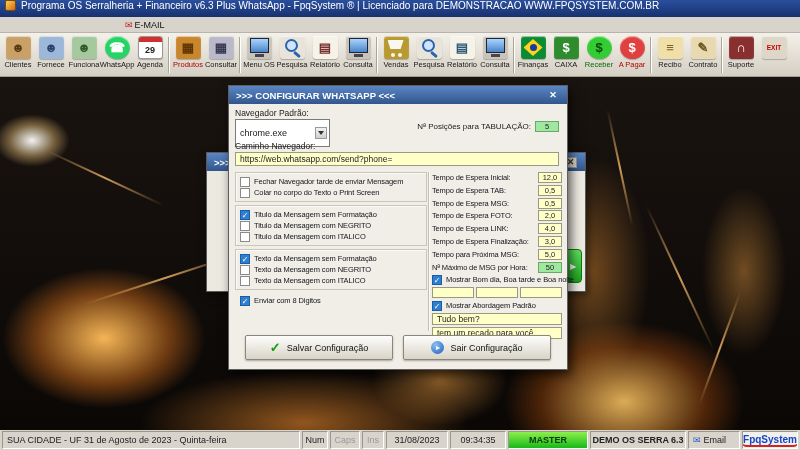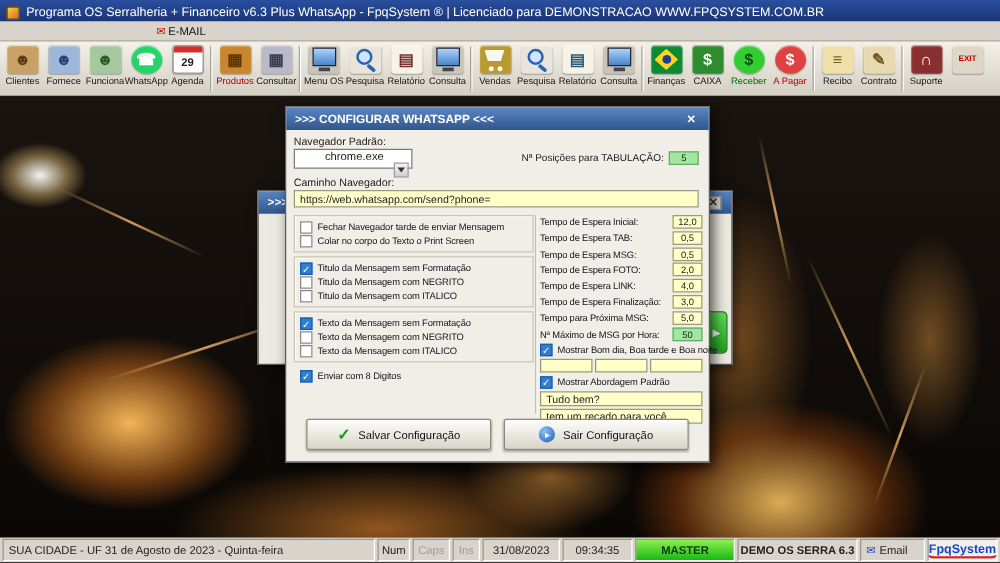--- a/index.html
+++ b/index.html
@@ -1,21 +1,21 @@
 <!DOCTYPE html>
 <html><head>
 <meta charset="utf-8">
 <style>
   *{margin:0;padding:0;box-sizing:border-box;}
   html,body{width:800px;height:450px;overflow:hidden;}
   body{position:relative;font-family:"Liberation Sans",sans-serif;background:#0a0705;cursor:default;}
 
   
   .titlebar{position:absolute;top:0;left:0;right:0;height:17px;background:linear-gradient(#2a4f9e,#17316e);
-    color:#fff;display:flex;align-items:center;gap:5px;padding:10px 5px;font-size:10px;white-space:nowrap;}
+    color:#fff;display:flex;gap:5px;padding:0 5px;font-size:10px;white-space:nowrap;}
   .app-ic{width:11px;height:11px;border-radius:2px;background:linear-gradient(135deg,#ffd24a,#d06a18);flex:none;border:1px solid #7a4a10;}
 
   
   .menubar{position:absolute;top:17px;left:0;right:0;height:16px;background:#d8d4cc;border-bottom:1px solid #b8b4aa;
     display:flex;align-items:center;font-size:9px;color:#111;}
   .menu-list{display:contents;}
   .menu-item{padding:0 5px;height:16px;display:flex;align-items:center;gap:2px;white-space:nowrap;}
   .env{color:#c41212;font-size:9px;}
 
   
@@ -69,22 +69,22 @@
   .back-dlg .dlg-close{color:#333;background:#d8d4c8;border:1px solid #999;width:13px;height:11px;margin-right:1px;}
   .back-send{position:absolute;right:3px;top:96px;width:18px;height:34px;border-radius:4px;
     background:linear-gradient(#5fe05f,#1da01d);border:1px solid #0c7a0c;color:#fff;font-size:8px;
     display:flex;align-items:center;justify-content:center;cursor:pointer;}
 
   .dlg{position:absolute;left:228px;top:85px;width:340px;height:285px;background:#f0eee6;border:1px solid #5f5f5f;z-index:10;
     box-shadow:3px 4px 10px rgba(0,0,0,.65);}
   .dlg-body{position:absolute;top:18px;left:0;right:0;bottom:0;font-size:8.5px;color:#1a1a1a;}
   .lbl{position:absolute;white-space:nowrap;}
   #browser-label{left:6px;top:4px;}
-  .combo{position:absolute;left:6px;top:15px;width:95px;height:16px;background:#fff;border:1px solid #7a7a7a;
-    display:flex;align-items:center;padding:0 2px 0 4px;font-size:9px;cursor:pointer;flex-direction:column;}
+  .combo{position:absolute;left:6px;top:15px;width:95px;height:28px;background:#fff;border:1px solid #7a7a7a;
+    display:flex;align-items:center;padding:0 2px 0 4px;font-size:9px;cursor:pointer;}
   .combo .arrow-box{margin-left:auto;width:12px;height:12px;background:linear-gradient(#f2f2f2,#cfcfcf);border:1px solid #9a9a9a;
     display:flex;align-items:center;justify-content:center;}
   .tri{width:0;height:0;border:3px solid transparent;border-top:4px solid #333;margin-top:3px;}
   .tab-row{position:absolute;right:8px;top:17px;display:flex;align-items:center;gap:4px;}
   #path-label{left:6px;top:37px;}
   .yin{background:#ffffc8;border:1px solid #9a9a82;display:flex;align-items:center;padding:0 4px;font-size:8.5px;color:#23232a;
     white-space:nowrap;overflow:hidden;}
   #path-input{position:absolute;left:6px;right:8px;top:48px;height:14px;}
   .vsep{position:absolute;left:199px;top:68px;bottom:38px;width:0;border-left:1px solid #c2beb2;border-right:1px solid #fcfbf7;}
 

